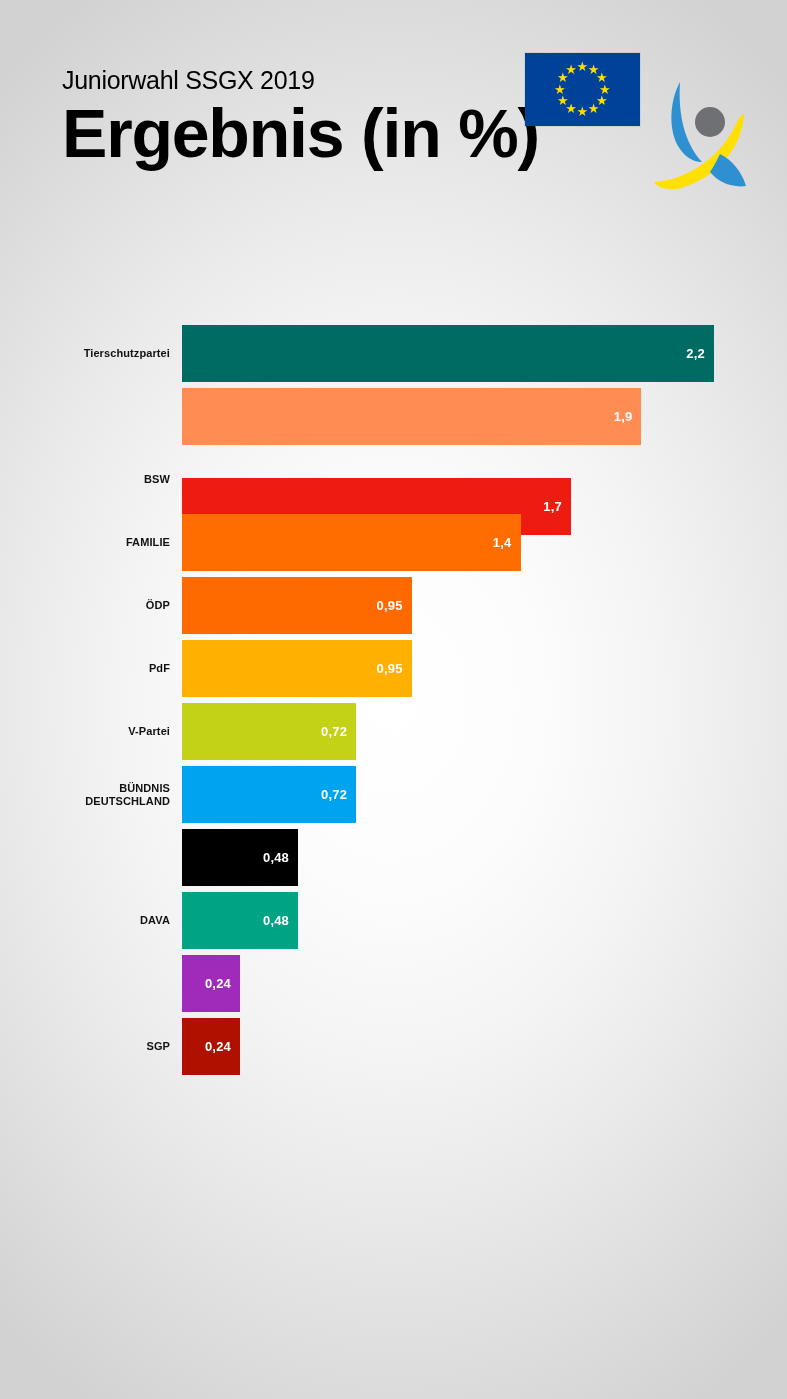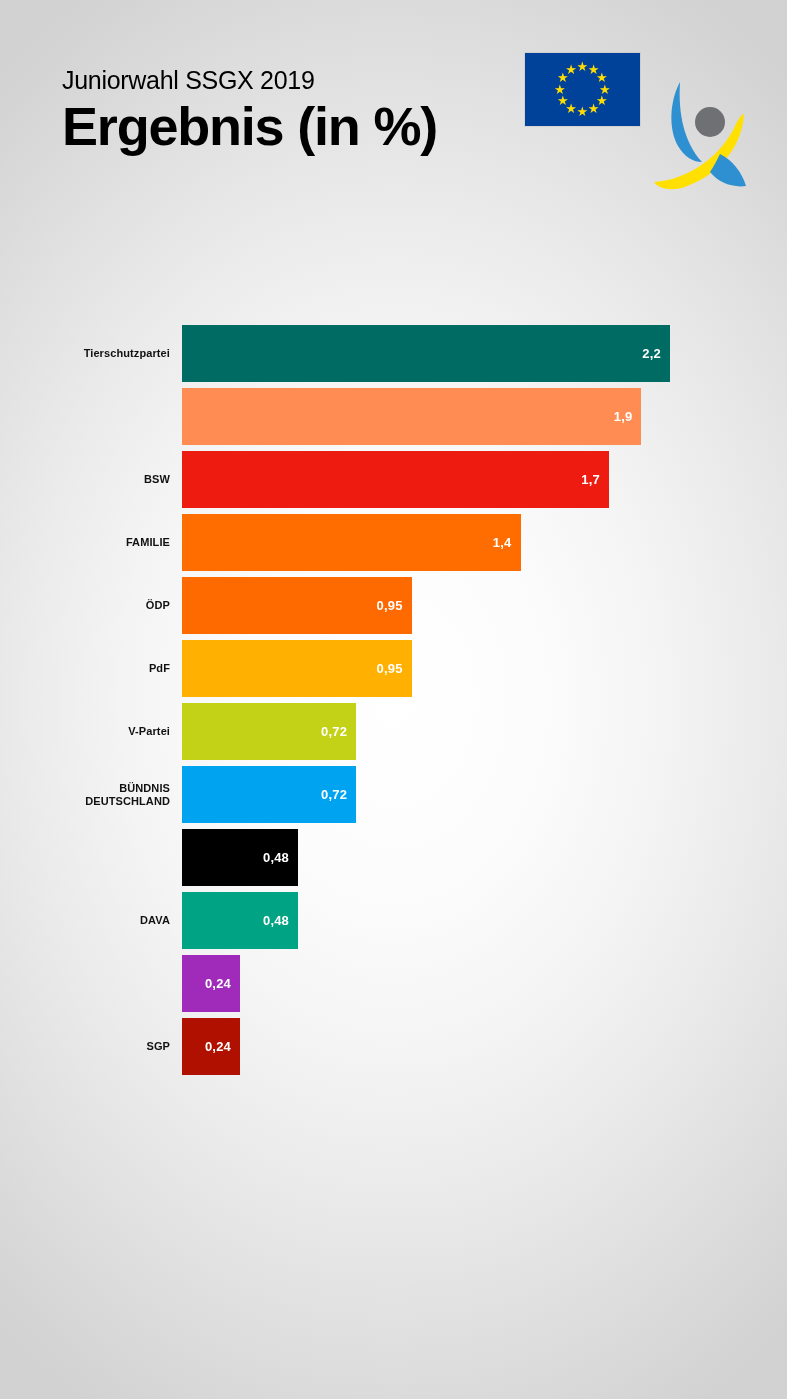--- a/index.html
+++ b/index.html
@@ -45,21 +45,21 @@
     line-height: 1;
   }
   #kicker {
     font-size: 25px;
     font-weight: 500;
     letter-spacing: -0.3px;
     color: #000000;
     white-space: nowrap;
   }
   #headline {
-    font-size: 54px;
+    font-size: 68px;
     font-weight: bold;
     letter-spacing: -1.2px;
     color: #000000;
     white-space: nowrap;
     margin-top: 6px;
   }
 
   
   #eu-flag {
     position: absolute;
@@ -187,38 +187,38 @@
         <circle cx="62" cy="44" r="15" fill="#6e7073"></circle>
       </svg>
     </div>
   </div>
 
   <div id="chart">
       <div class="bar-row">
         <div class="cat-label">
           <div>Tierschutzpartei</div>
         </div>
-        <div class="bar-wrap" style="width: 488px;">
+        <div class="bar-wrap" style="width: 532px;">
           <div class="bar" style="background: rgb(0, 107, 98); width: 100%;">
             <span class="bar-value">2,2</span>
           </div>
         </div>
       </div>
       <div class="bar-row">
         <div class="bar-wrap" style="width: 459.455px;">
           <div class="bar" style="background: rgb(255, 140, 82); width: 100%;">
             <span class="bar-value">1,9</span>
           </div>
         </div>
       </div>
       <div class="bar-row">
         <div class="cat-label">
           <div>BSW</div>
         </div>
-        <div class="bar-wrap" style="width: 427px;">
+        <div class="bar-wrap" style="width: 389px; margin-top: 27px;">
           <div class="bar" style="background: rgb(238, 28, 16); width: 100%;">
             <span class="bar-value">1,7</span>
           </div>
         </div>
       </div>
       <div class="bar-row">
         <div class="cat-label">
           <div>FAMILIE</div>
         </div>
         <div class="bar-wrap" style="width: 338.545px;">

